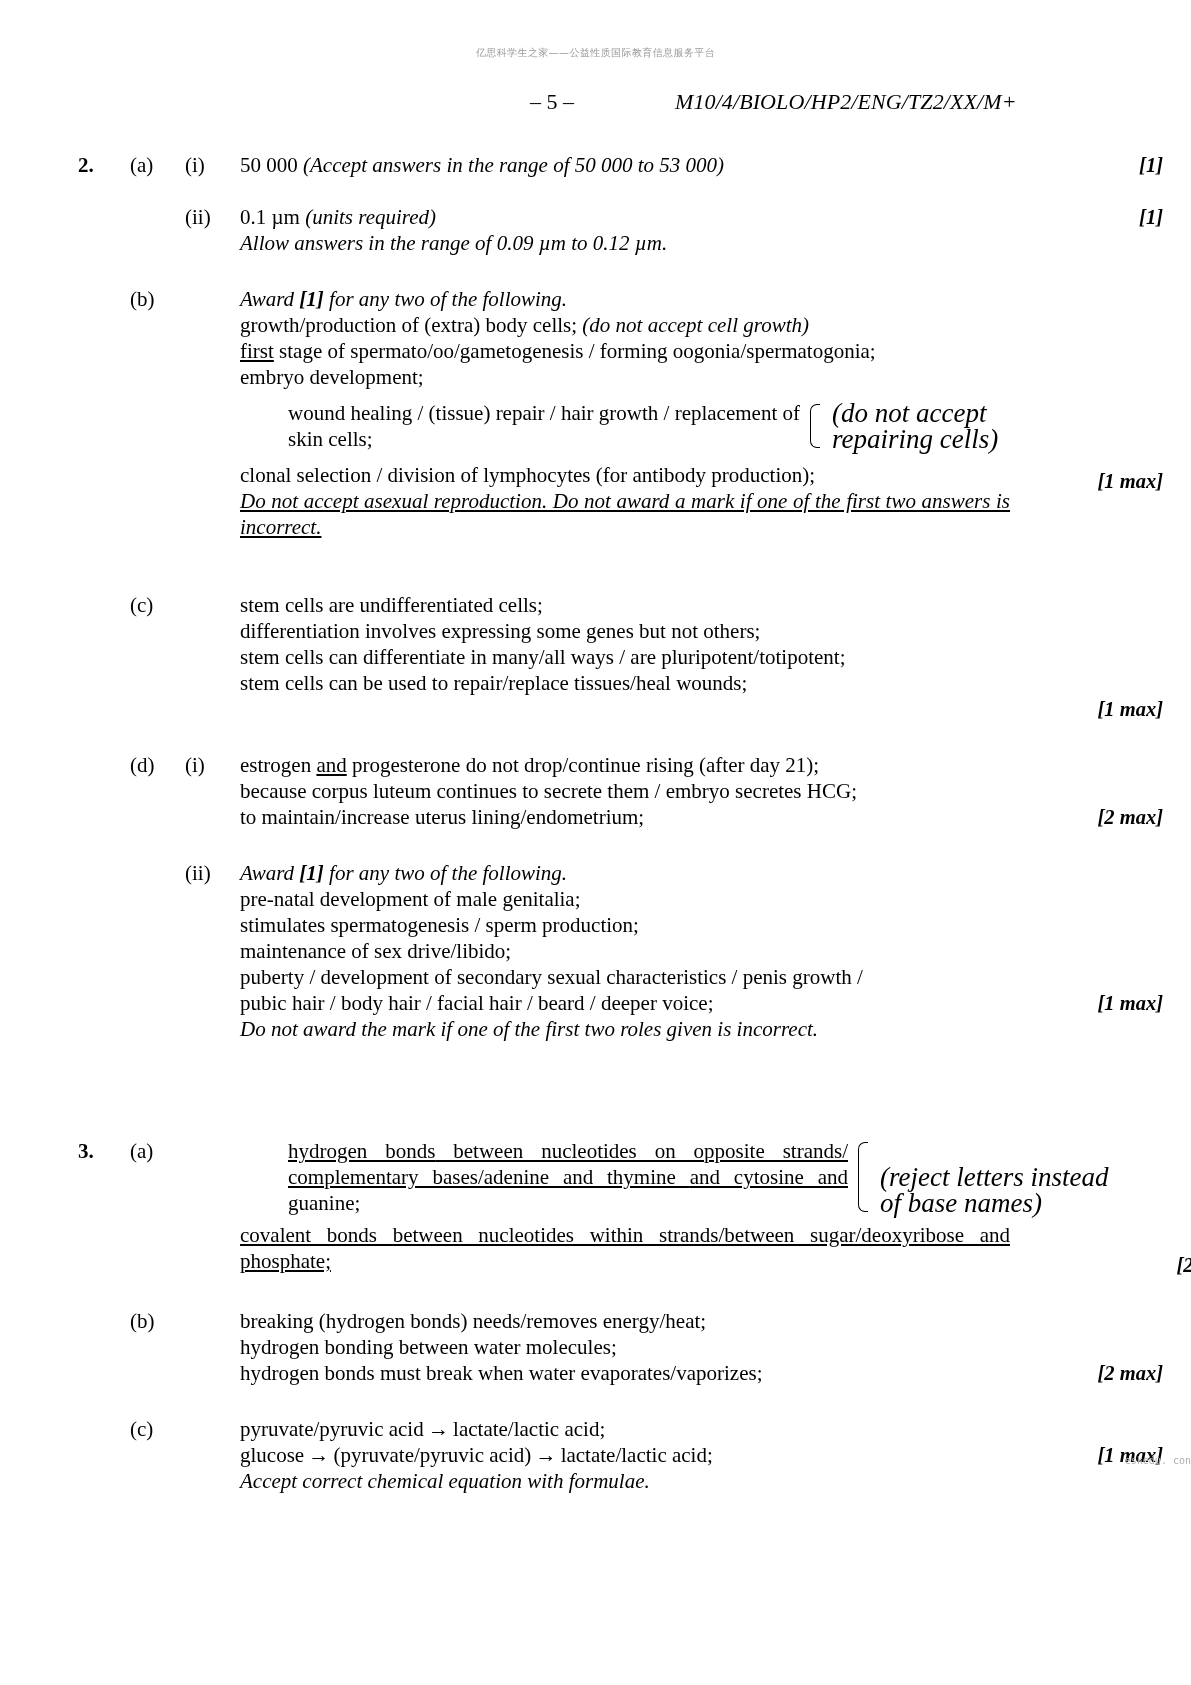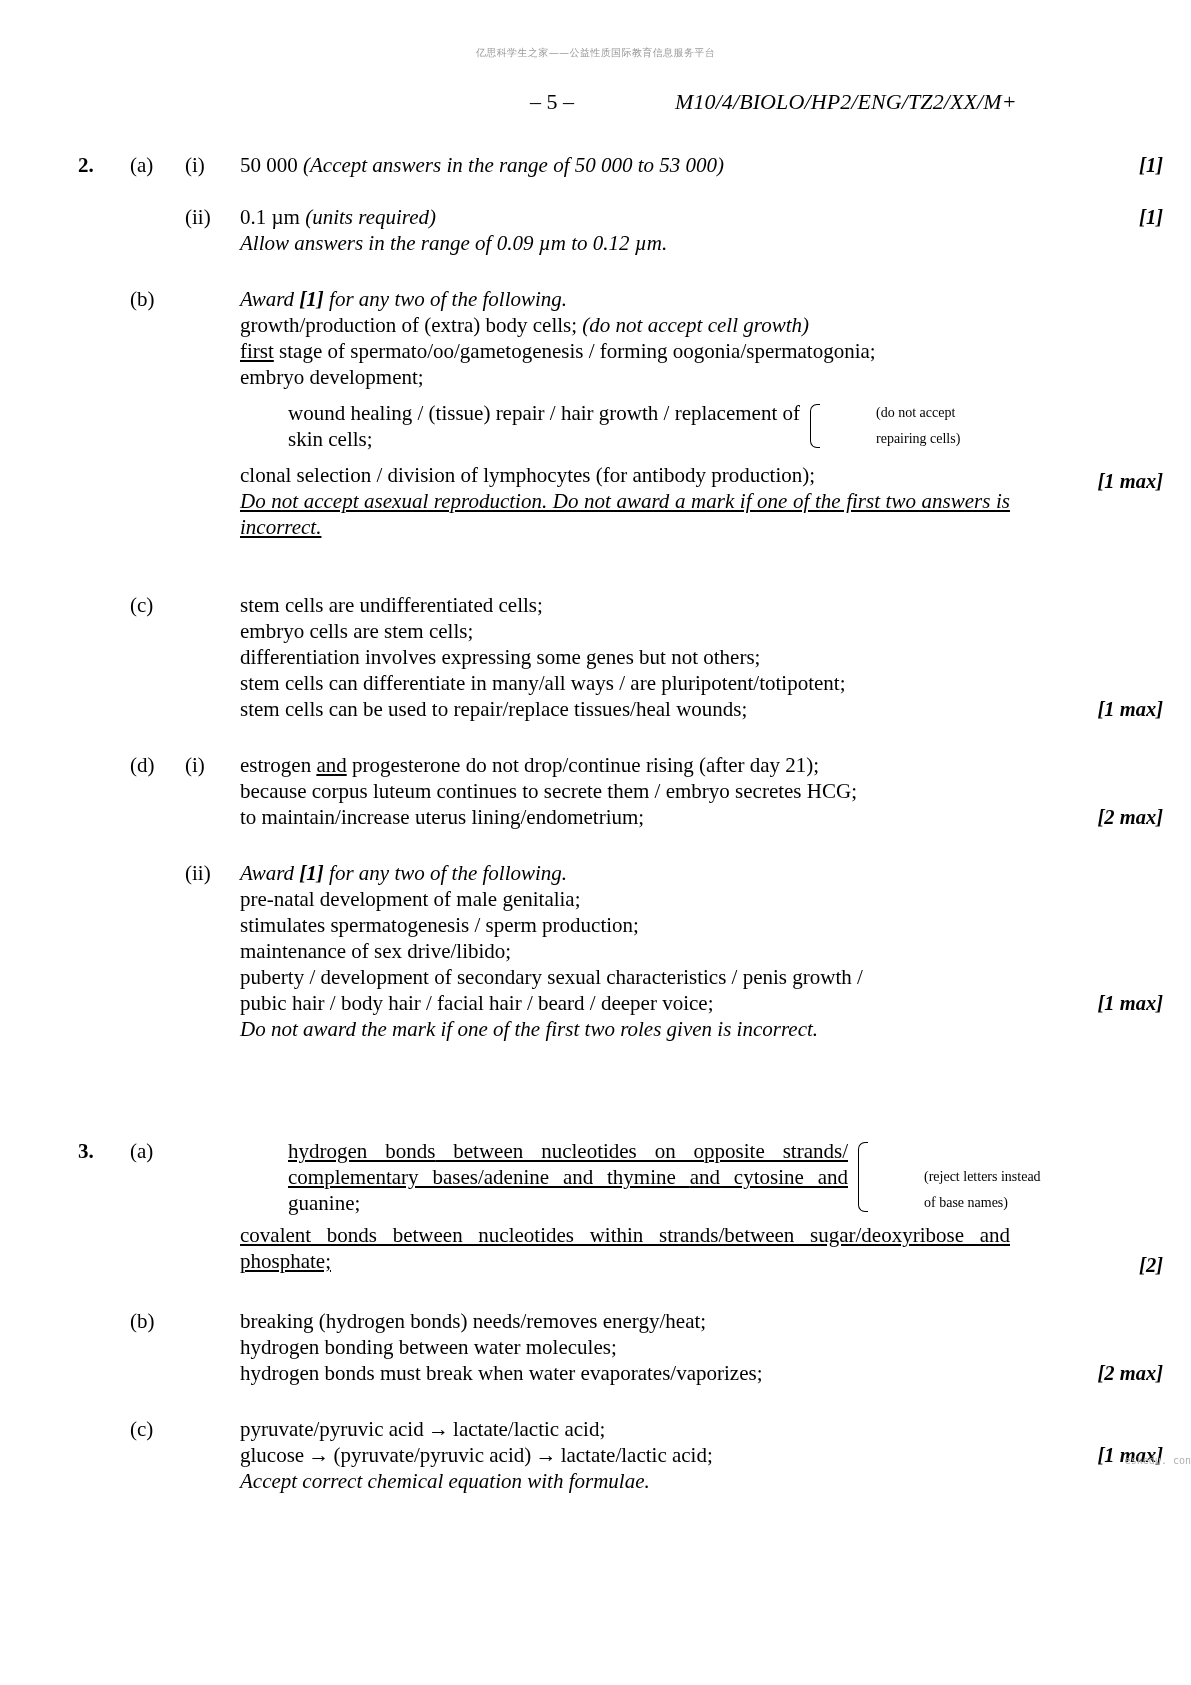--- a/index.html
+++ b/index.html
@@ -149,24 +149,24 @@
     top: 4px;
     bottom: 4px;
     width: 9px;
     border-left: 1.4px solid #000;
     border-top: 1.4px solid #000;
     border-bottom: 1.4px solid #000;
     border-radius: 7px 0 0 7px;
   }
   .brace-note {
     flex: 0 0 auto;
-    font-size: 14px;
+    font-style: italic;
+    font-size: 27px;
     line-height: 26px;
     align-self: center;
-    margin-left: 44px;
   }
 </style>
 </head>
 <body>
 
 <div class="page">
 
   <div class="site-banner">亿思科学生之家——公益性质国际教育信息服务平台</div>
 
   <div class="page-header">
@@ -237,21 +237,20 @@
     </div>
 
     <div class="spacer-lg"></div>
 
     <div class="qrow">
       <div class="col-qnum"></div>
       <div class="col-part">(c)</div>
       <div class="col-sub"></div>
       <div class="col-body">
         <span class="line">stem cells are undifferentiated cells;</span>
-        <span class="line">embryo cells are stem cells;</span>
         <span class="line">differentiation involves expressing some genes but not others;</span>
         <span class="line">stem cells can differentiate in many/all ways / are pluripotent/totipotent;</span>
         <span class="line">stem cells can be used to repair/replace tissues/heal wounds;</span>
       </div>
       <div class="col-marks">
         <div style="height:104px"></div>
         <span>[1 max]</span>
       </div>
     </div>
 

